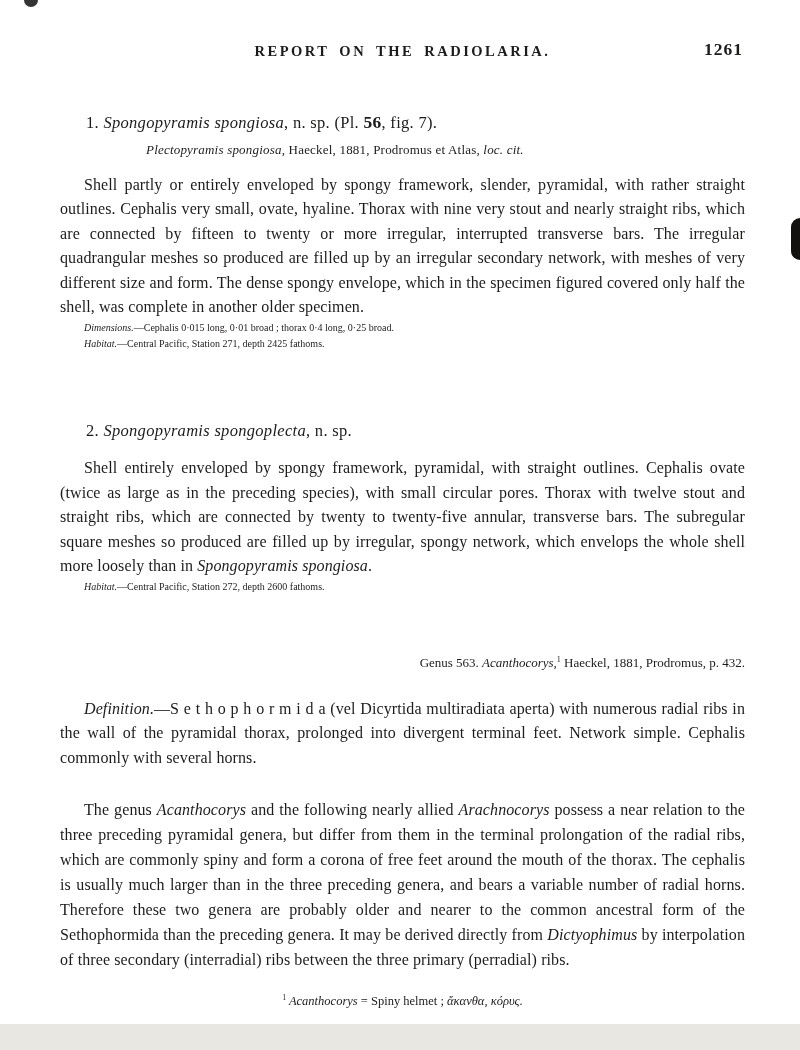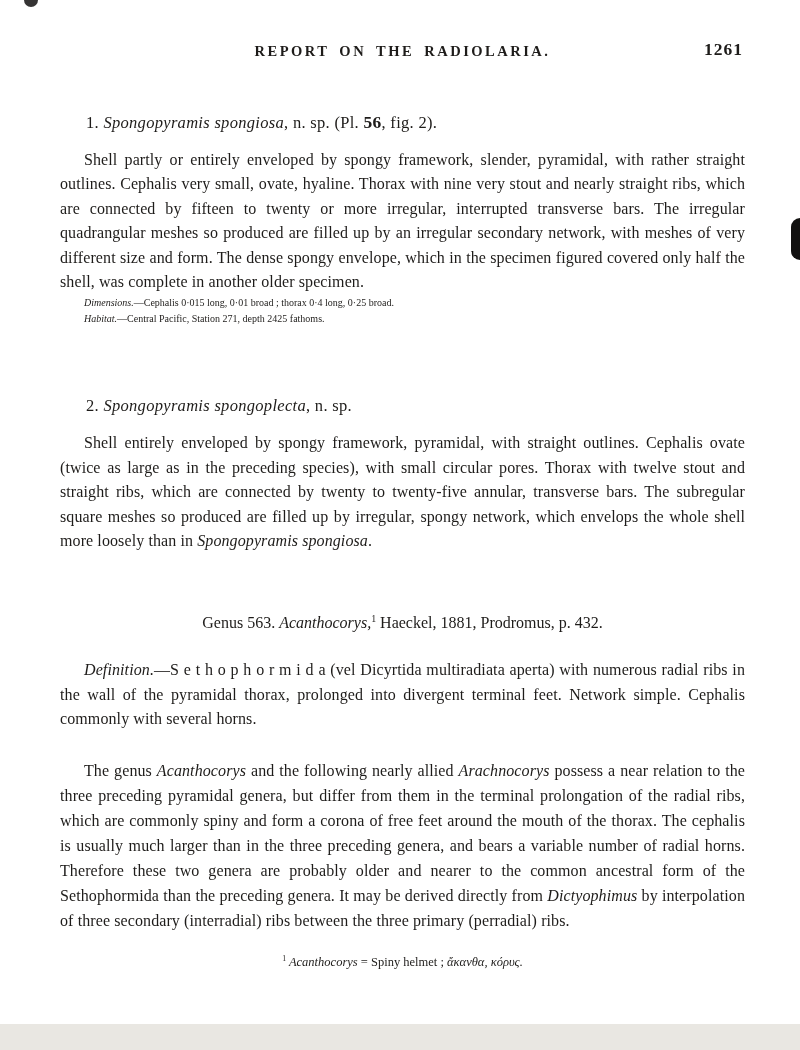--- a/index.html
+++ b/index.html
@@ -71,22 +71,22 @@
     letter-spacing: .1px;
   }
   .detail-line {
     margin: 1px 0 0 0;
     font-size: 10px;
     line-height: 1.48;
     text-indent: 24px;
   }
   .genus-heading {
     margin: 60px 0 0 0;
-    text-align: center;
-    font-size: 16px;
+    text-align: right;
+    font-size: 13px;
     font-weight: 400;
   }
   .definition-para {
     margin-top: 26px;
     font-size: 16px;
     line-height: 1.55;
   }
   .discussion-para {
     margin-top: 27px;
     font-size: 16px;
@@ -108,29 +108,31 @@
 
   <div class="artifact artifact-top"></div>
   <div class="artifact artifact-right"></div>
 
   <header class="running-head">
     <span class="head-title">REPORT ON THE RADIOLARIA.</span>
     <span class="page-num">1261</span>
   </header>
 
   <section>
-    <h2 class="species-heading"><span>1. </span><span class="it">Spongopyramis spongiosa</span><span>, n. sp. (Pl. </span><span class="bd">56</span><span>, fig. 2).</span></h2>
+    <h2 class="species-heading"><span>1. </span><span class="it">Spongopyramis spongiosa</span><span>, n. sp. (Pl. </span><span class="bd">56</span><span>, fig. 7).</span></h2>
+    <p class="synonymy"><span class="it">Plectopyramis spongiosa</span><span>, Haeckel, 1881, Prodromus et Atlas, </span><span class="it">loc. cit.</span></p>
     <p class="body-para"><span>Shell partly or entirely enveloped by spongy framework, slender, pyramidal, with rather straight outlines. Cephalis very small, ovate, hyaline. Thorax with nine very stout and nearly straight ribs, which are connected by fifteen to twenty or more irregular, interrupted transverse bars. The irregular quadrangular meshes so produced are filled up by an irregular secondary network, with meshes of very different size and form. The dense spongy envelope, which in the specimen figured covered only half the shell, was complete in another older specimen.</span></p>
     <p class="detail-line"><span class="it">Dimensions.</span><span>—Cephalis 0·015 long, 0·01 broad ; thorax 0·4 long, 0·25 broad.</span></p>
     <p class="detail-line"><span class="it">Habitat.</span><span>—Central Pacific, Station 271, depth 2425 fathoms.</span></p>
   </section>
 
   <section>
     <h2 class="species-heading species-heading-2"><span>2. </span><span class="it">Spongopyramis spongoplecta</span><span>, n. sp.</span></h2>
     <p class="body-para"><span>Shell entirely enveloped by spongy framework, pyramidal, with straight outlines. Cephalis ovate (twice as large as in the preceding species), with small circular pores. Thorax with twelve stout and straight ribs, which are connected by twenty to twenty-five annular, transverse bars. The subregular square meshes so produced are filled up by irregular, spongy network, which envelops the whole shell more loosely than in </span><span class="it">Spongopyramis spongiosa</span><span>.</span></p>
+    <p class="detail-line"><span class="it">Habitat.</span><span>—Central Pacific, Station 272, depth 2600 fathoms.</span></p>
   </section>
 
   <section>
     <h2 class="genus-heading"><span>Genus 563. </span><span class="it">Acanthocorys,</span><sup>1</sup><span> Haeckel, 1881, Prodromus, p. 432.</span></h2>
     <p class="body-para definition-para"><span class="it">Definition.</span><span>—S e t h o p h o r m i d a (vel Dicyrtida multiradiata aperta) with numerous radial ribs in the wall of the pyramidal thorax, prolonged into divergent terminal feet. Network simple. Cephalis commonly with several horns.</span></p>
     <p class="body-para discussion-para"><span>The genus </span><span class="it">Acanthocorys</span><span> and the following nearly allied </span><span class="it">Arachnocorys</span><span> possess a near relation to the three preceding pyramidal genera, but differ from them in the terminal prolongation of the radial ribs, which are commonly spiny and form a corona of free feet around the mouth of the thorax. The cephalis is usually much larger than in the three preceding genera, and bears a variable number of radial horns. Therefore these two genera are probably older and nearer to the common ancestral form of the Sethophormida than the preceding genera. It may be derived directly from </span><span class="it">Dictyophimus</span><span> by interpolation of three secondary (interradial) ribs between the three primary (perradial) ribs.</span></p>
   </section>
 
   <footer class="footnote"><sup>1</sup><span class="it"> Acanthocorys</span><span> = Spiny helmet ; </span><span class="it">ἄκανθα, κόρυς.</span></footer>
 

